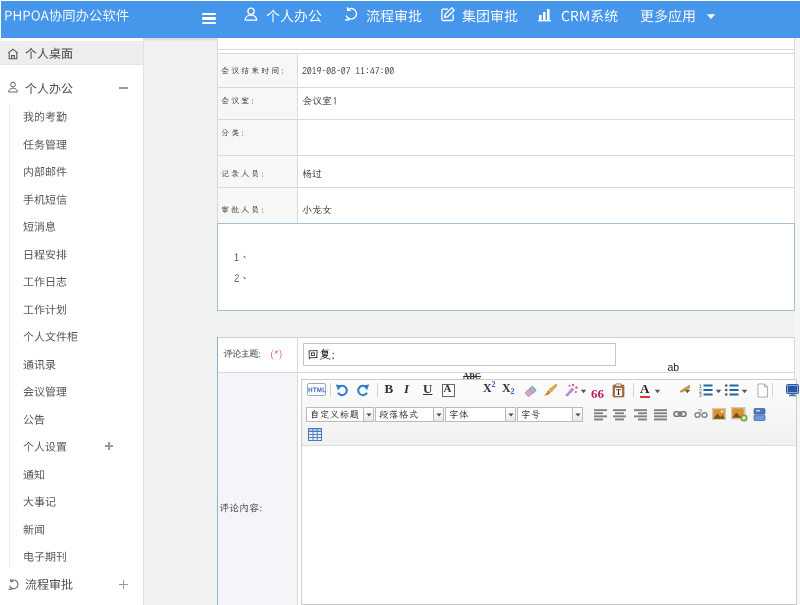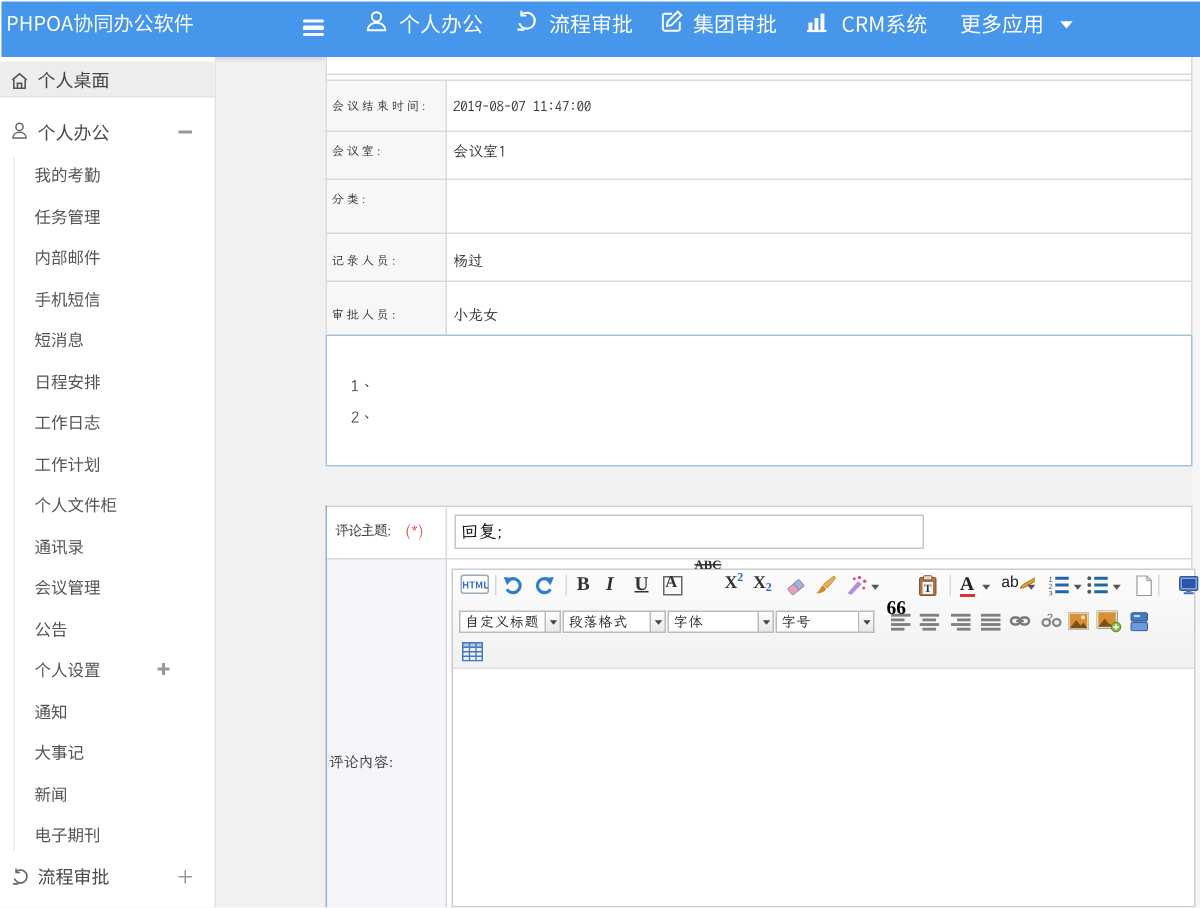--- a/index.html
+++ b/index.html
@@ -260,34 +260,34 @@
 <g fill="#e05090">
         <circle cx="10" cy="2" r="1.2"></circle>
         <circle cx="13.5" cy="4.5" r="1.2"></circle>
         <circle cx="12.8" cy="9" r="1"></circle>
         <circle cx="6.5" cy="2.8" r="1"></circle>
       </g>
     </svg>
     <svg style="position:absolute;left:580px;top:388.5px" width="7" height="5" viewBox="0 0 7 5">
       <path fill="#555" d="M.8 .8h5.4L3.5 4.2z"></path>
     </svg>
-    <div style="position:absolute;left:591px;top:397px;font:normal bold 13px 'Liberation Serif',serif;color:#000000;text-decoration:none;letter-spacing:0">66</div>
+    <div style="position:absolute;left:591px;top:386px;font:normal bold 13px 'Liberation Serif',serif;color:#be185d;text-decoration:none;letter-spacing:0">66</div>
     <svg style="position:absolute;left:611px;top:382.5px" width="15" height="15" viewBox="0 0 15 15">
 <rect x="2" y="2" width="11" height="12" rx="1" fill="#b5713f" stroke="#7a4a22" stroke-width=".6"></rect>
 <rect x="4.7" y=".8" width="5.6" height="2.8" rx=".8" fill="#ddd" stroke="#7a4a22" stroke-width=".6"></rect>
 <rect x="4" y="5" width="7" height="8" fill="#f5f5f5"></rect>
 <text x="7.5" y="11.8" font-family="Liberation Serif" font-size="7.5" font-weight="bold" fill="#333" text-anchor="middle">T</text>
     </svg>
     <div style="position:absolute;left:632.5px;top:383.0px;width:1px;height:14px;background:#d5d5d5"></div>
     <div style="position:absolute;left:640px;top:380.64px;font:normal bold 13px 'Liberation Serif',serif;color:#222;text-decoration:none;letter-spacing:0">A</div>
     <div style="position:absolute;left:640px;top:395.5px;width:9.5px;height:2.5px;background:#d33"></div>
     <svg style="position:absolute;left:654px;top:388.5px" width="7" height="5" viewBox="0 0 7 5">
       <path fill="#555" d="M.8 .8h5.4L3.5 4.2z"></path>
     </svg>
-    <div style="position:absolute;left:667.5px;top:382px;font:normal normal 10.5px 'Liberation Sans',serif;color:#222;text-decoration:none;letter-spacing:0">ab</div>
+    <div style="position:absolute;left:667.5px;top:361px;font:normal normal 10.5px 'Liberation Sans',serif;color:#222;text-decoration:none;letter-spacing:0">ab</div>
     <svg style="position:absolute;left:678px;top:383.0px" width="12" height="12" viewBox="0 0 12 12">
 <path d="M10.5 1 L4 7.5 L3 10 L5.5 9 L12 2.5 Z" fill="#e8a030" stroke="#906018" stroke-width=".5" transform="rotate(15 6 6)"></path>
     </svg>
     <svg style="position:absolute;left:683.5px;top:388.5px" width="7" height="5" viewBox="0 0 7 5">
       <path fill="#555" d="M.8 .8h5.4L3.5 4.2z"></path>
     </svg>
     <svg style="position:absolute;left:698px;top:383.0px" width="15" height="14" viewBox="0 0 15 14">
 <g fill="#26a">
         <rect x="5.5" y="1.5" width="9" height="2"></rect>
         <rect x="5.5" y="6" width="9" height="2"></rect>

